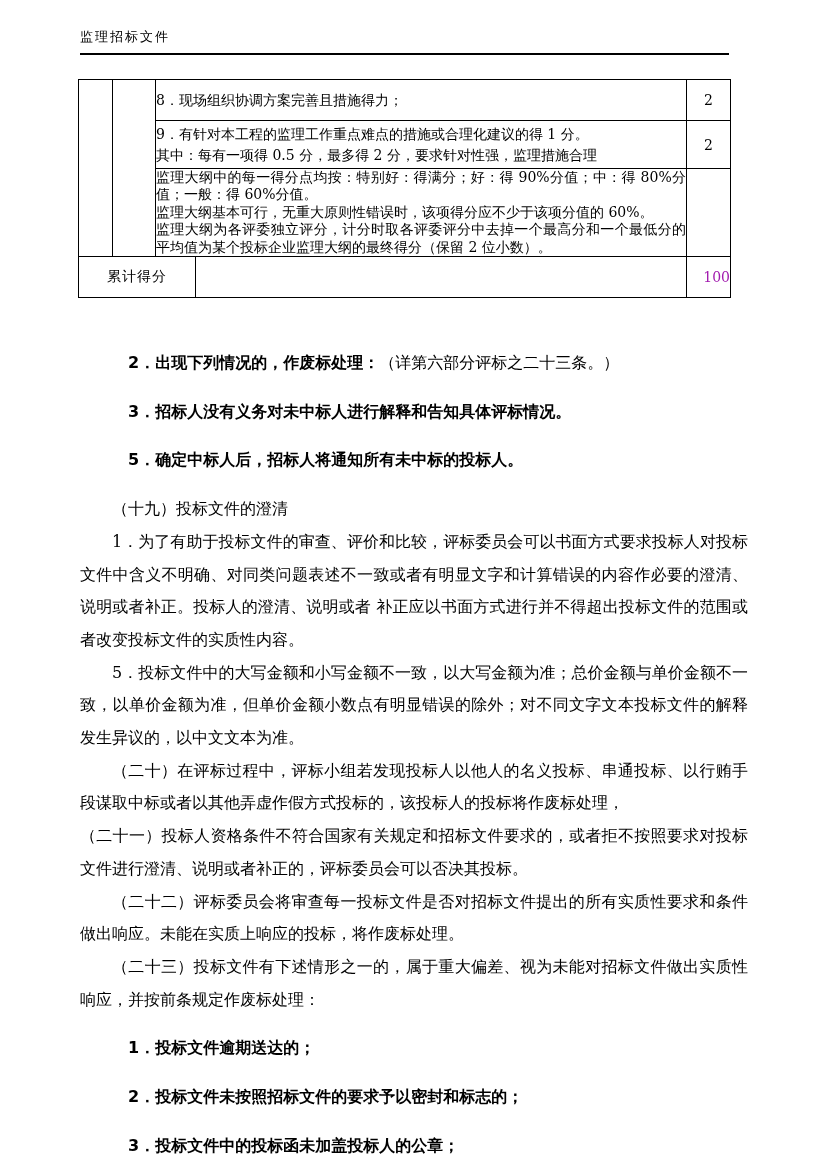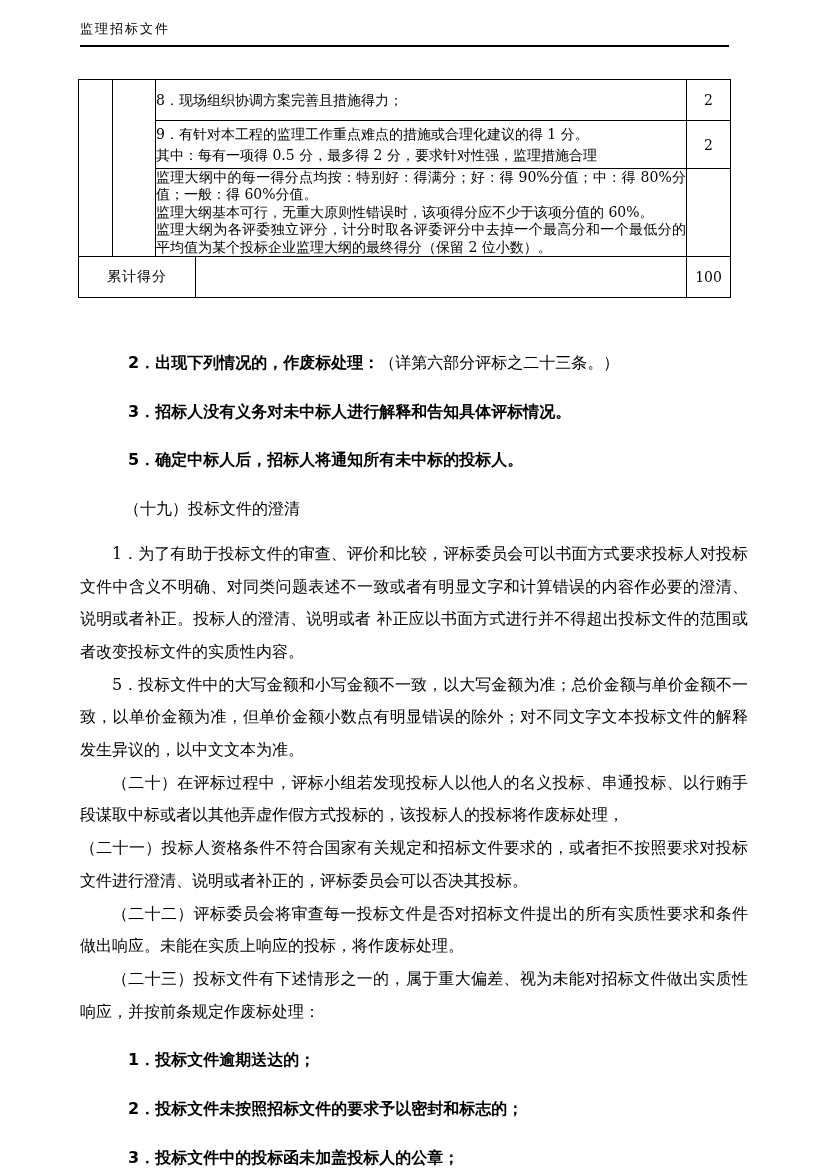--- a/index.html
+++ b/index.html
@@ -13,21 +13,21 @@
     height: 1169px;
     background: #ffffff;
     color: #000;
     font-family: "DejaVu Serif", "Liberation Serif", serif;
     overflow: hidden;
   }
   
   .header {
     position: absolute;
     left: 80px;
-    top: 20px;
+    top: 28px;
     width: 649px;
     font-size: 13px;
     line-height: 18px;
     letter-spacing: 2px;
     padding-bottom: 7px;
     border-bottom: 2px solid #000;
   }
   
   table.scoring {
     position: absolute;
@@ -86,21 +86,21 @@
     margin: 16px;
     text-indent: 32px;
     font-weight: bold;
     font-family: "DejaVu Sans", "Liberation Sans", sans-serif;
   }
   .b-item .note {
     font-weight: normal;
     font-family: "DejaVu Serif", "Liberation Serif", serif;
   }
   .section-title {
-    margin: 12px;
+    margin: 0;
     text-indent: 32px;
   }
 </style>
 </head>
 <body>
 
 <div class="page">
 
   <div class="header">
     <span>监理招标文件</span>
@@ -134,21 +134,21 @@
         <td class="outline-cell" colspan="2">
           <div>监理大纲中的每一得分点均按：特别好：得满分；好：得 90%分值；中：得 80%分值；一般：得 60%分值。</div>
           <div>监理大纲基本可行，无重大原则性错误时，该项得分应不少于该项分值的 60%。</div>
           <div>监理大纲为各评委独立评分，计分时取各评委评分中去掉一个最高分和一个最低分的平均值为某个投标企业监理大纲的最终得分（保留 2 位小数）。</div>
         </td>
         <td class="score-cell"></td>
       </tr>
       <tr class="r4">
         <td class="total-label-cell" colspan="3">累计得分</td>
         <td></td>
-        <td class="score-cell total-score" style="color: #000000;">100</td>
+        <td class="score-cell total-score" style="color: #a21caf; text-align: right;">100</td>
       </tr>
     </tbody>
   </table>
 
   <div class="content">
     <p class="b-item"><span>2．出现下列情况的，作废标处理：</span><span class="note">（详第六部分评标之二十三条。）</span></p>
     <p class="b-item">3．招标人没有义务对未中标人进行解释和告知具体评标情况。</p>
     <p class="b-item">5．确定中标人后，招标人将通知所有未中标的投标人。</p>
 
     <p class="section-title">（十九）投标文件的澄清</p>

